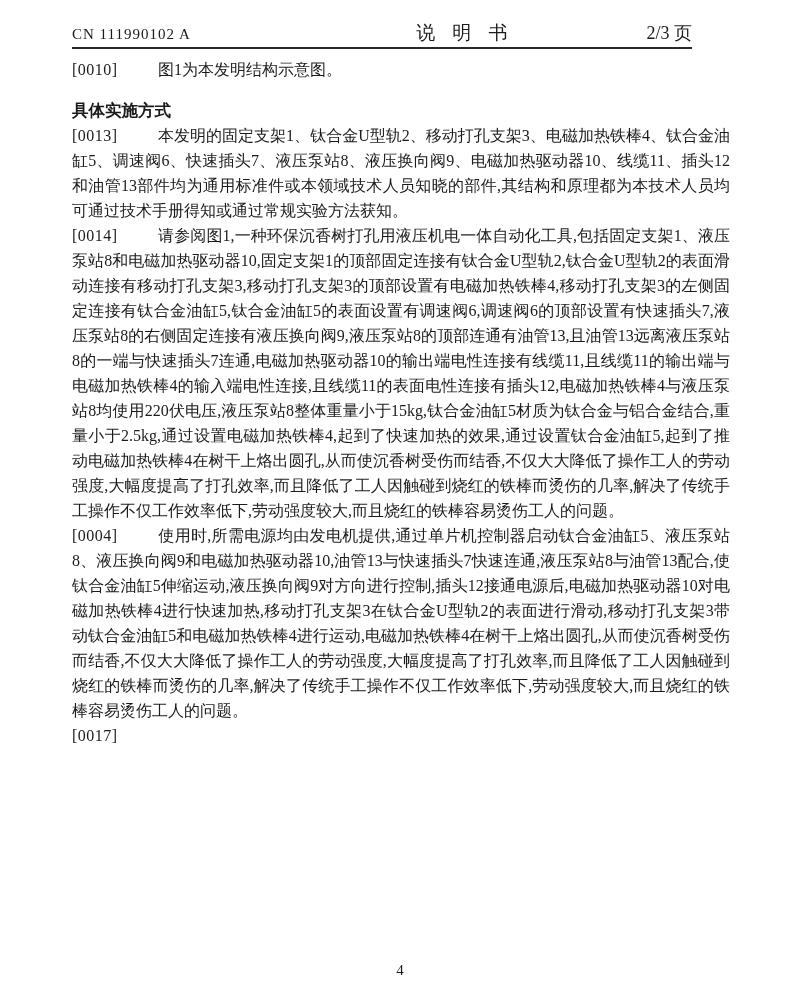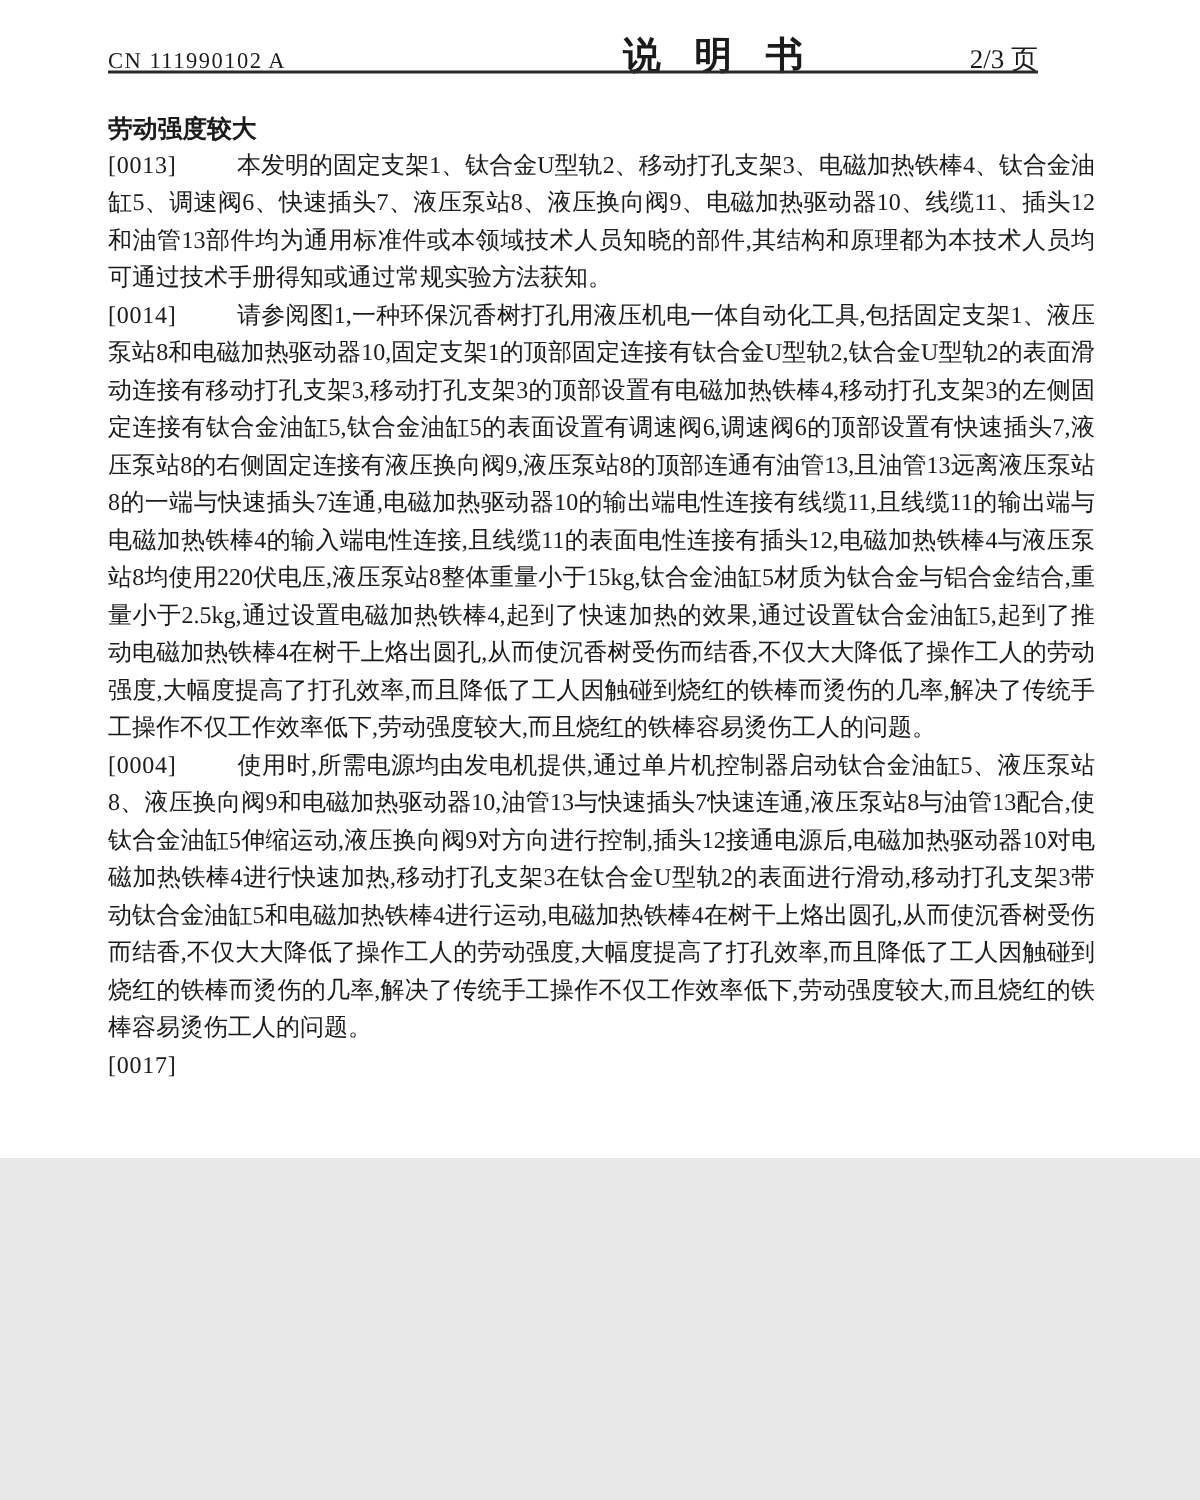--- a/index.html
+++ b/index.html
@@ -1,20 +1,20 @@
 <!DOCTYPE html>
 <html><head>
 <meta charset="utf-8">
 <style>
   * { margin: 0; padding: 0; box-sizing: border-box; }
   html, body { background: #e8e8e8; }
   .page {
     position: relative;
     width: 800px;
-    height: 772px;
+    height: 1000px;
     background: #ffffff;
     font-family: "Liberation Serif", "DejaVu Serif", serif;
     color: #1b1b1b;
     overflow: hidden;
   }
   
   .header {
     position: absolute;
     top: 20px;
     left: 72px;
@@ -22,22 +22,22 @@
     display: flex;
     justify-content: space-between;
     align-items: baseline;
   }
   .pub-no {
     font-size: 15px;
     letter-spacing: 1px;
     white-space: nowrap;
   }
   .doc-title {
-    font-size: 25px;
-    font-weight: bold;
+    font-size: 19px;
+    font-weight: normal;
     letter-spacing: 0.9em;
     text-indent: 0.45em;
     white-space: nowrap;
     transform: translateX(2.5em); 
   }
   .page-ind {
     font-size: 18px;
     white-space: nowrap;
   }
   .rule {
@@ -87,23 +87,24 @@
   <div class="header">
     <span class="pub-no">CN 111990102 A</span>
     <span class="doc-title">说明书</span>
     <span class="page-ind">2/3 页</span>
   </div>
   <div class="rule"></div>
 
   <div class="content">
 
 
+    <p class="para"><span class="pnum">[0010]</span><span>图1为本发明结构示意图。</span></p>
 
 
-    <div class="sec-heading gap-above">劳动强度较大</div>
+    <div class="sec-heading gap-above">具体实施方式</div>
 
 
     <p class="para"><span class="pnum">[0013]</span><span>本发明的固定支架1、钛合金U型轨2、移动打孔支架3、电磁加热铁棒4、钛合金油缸5、调速阀6、快速插头7、液压泵站8、液压换向阀9、电磁加热驱动器10、线缆11、插头12和油管13部件均为通用标准件或本领域技术人员知晓的部件,其结构和原理都为本技术人员均可通过技术手册得知或通过常规实验方法获知。</span></p>
 
     <p class="para"><span class="pnum">[0014]</span><span>请参阅图1,一种环保沉香树打孔用液压机电一体自动化工具,包括固定支架1、液压泵站8和电磁加热驱动器10,固定支架1的顶部固定连接有钛合金U型轨2,钛合金U型轨2的表面滑动连接有移动打孔支架3,移动打孔支架3的顶部设置有电磁加热铁棒4,移动打孔支架3的左侧固定连接有钛合金油缸5,钛合金油缸5的表面设置有调速阀6,调速阀6的顶部设置有快速插头7,液压泵站8的右侧固定连接有液压换向阀9,液压泵站8的顶部连通有油管13,且油管13远离液压泵站8的一端与快速插头7连通,电磁加热驱动器10的输出端电性连接有线缆11,且线缆11的输出端与电磁加热铁棒4的输入端电性连接,且线缆11的表面电性连接有插头12,电磁加热铁棒4与液压泵站8均使用220伏电压,液压泵站8整体重量小于15kg,钛合金油缸5材质为钛合金与铝合金结合,重量小于2.5kg,通过设置电磁加热铁棒4,起到了快速加热的效果,通过设置钛合金油缸5,起到了推动电磁加热铁棒4在树干上烙出圆孔,从而使沉香树受伤而结香,不仅大大降低了操作工人的劳动强度,大幅度提高了打孔效率,而且降低了工人因触碰到烧红的铁棒而烫伤的几率,解决了传统手工操作不仅工作效率低下,劳动强度较大,而且烧红的铁棒容易烫伤工人的问题。</span></p>
 
     <p class="para"><span class="pnum">[0004]</span><span>使用时,所需电源均由发电机提供,通过单片机控制器启动钛合金油缸5、液压泵站8、液压换向阀9和电磁加热驱动器10,油管13与快速插头7快速连通,液压泵站8与油管13配合,使钛合金油缸5伸缩运动,液压换向阀9对方向进行控制,插头12接通电源后,电磁加热驱动器10对电磁加热铁棒4进行快速加热,移动打孔支架3在钛合金U型轨2的表面进行滑动,移动打孔支架3带动钛合金油缸5和电磁加热铁棒4进行运动,电磁加热铁棒4在树干上烙出圆孔,从而使沉香树受伤而结香,不仅大大降低了操作工人的劳动强度,大幅度提高了打孔效率,而且降低了工人因触碰到烧红的铁棒而烫伤的几率,解决了传统手工操作不仅工作效率低下,劳动强度较大,而且烧红的铁棒容易烫伤工人的问题。</span></p>
 
 
     <p class="para"><span class="pnum">[0017]</span></p>

